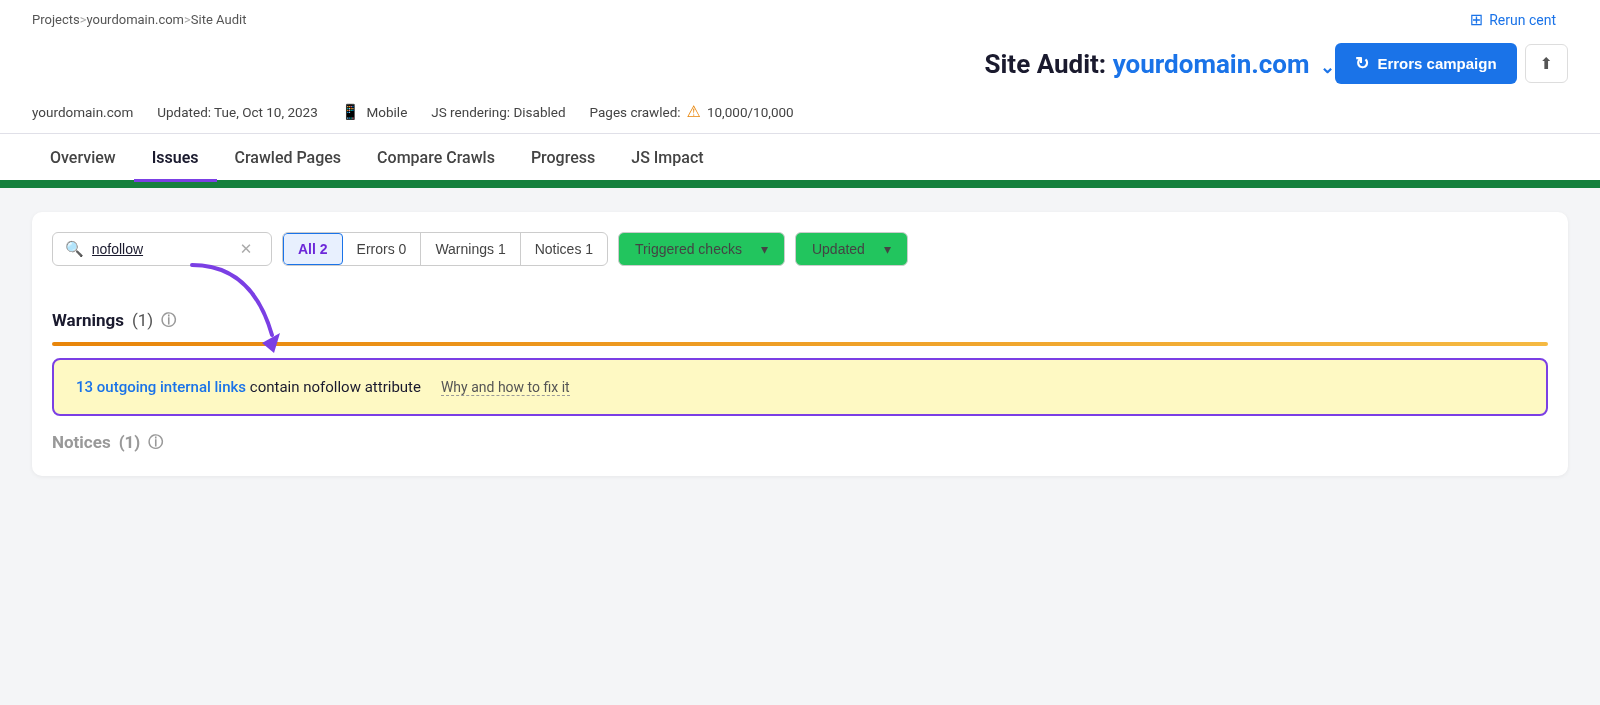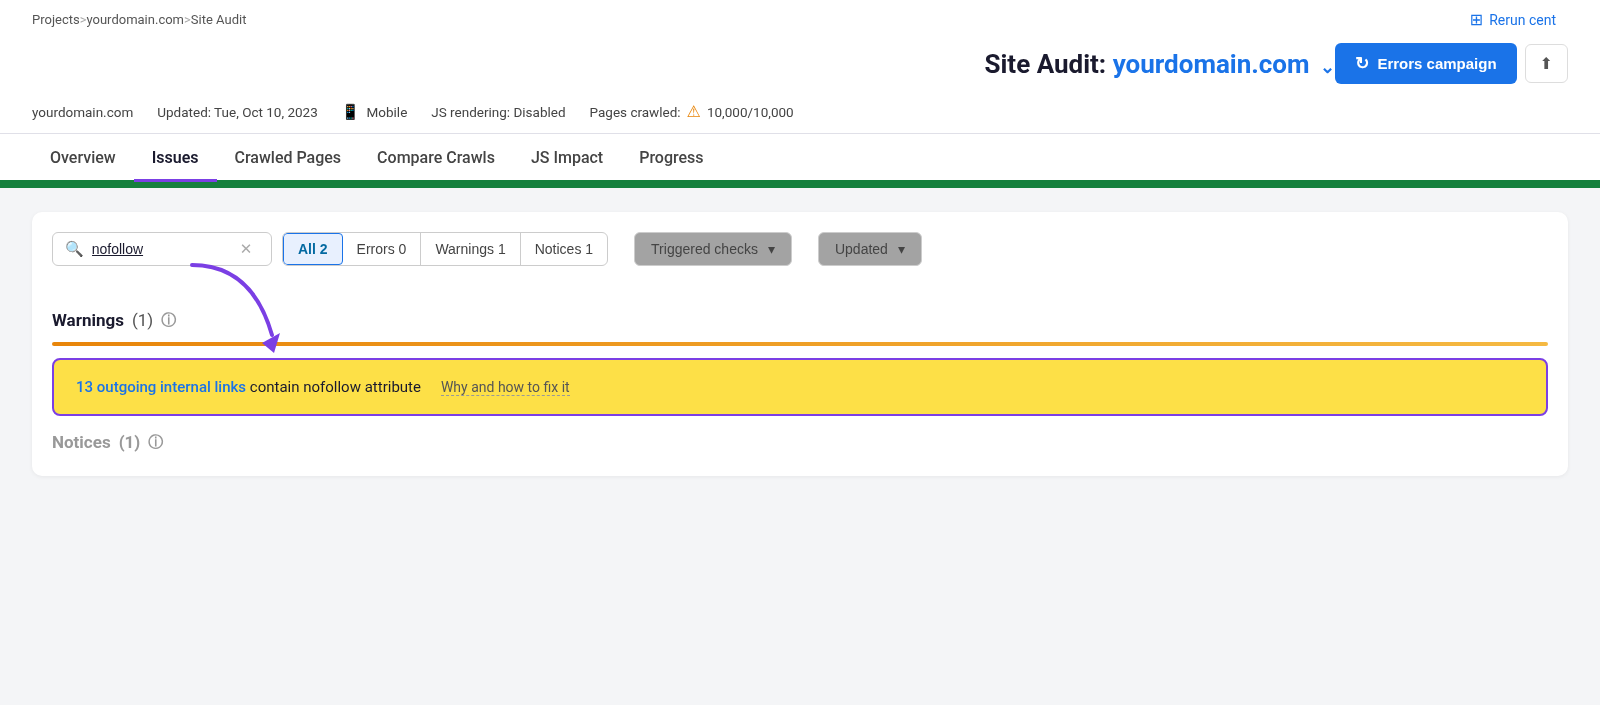--- a/index.html
+++ b/index.html
@@ -199,38 +199,37 @@
       color: #444;
       border-right: 1px solid #ccc;
     }
 
     .filter-btn:last-child {
       border-right: none;
     }
 
     .filter-btn.active {
       background: #e8f0fe;
-      color: #0369a1;
+      color: #6d28d9;
       border: 1.5px solid #1a73e8;
       border-radius: 4px;
       font-weight: 600;
     }
 
     .dropdown-btn {
       display: flex;
       align-items: center;
-      gap: 10px;
+      gap: 19px;
       padding: 8px 16px;
       border: 1.5px solid #ccc;
       border-radius: 6px;
-      background: #a3a3a3;
+      background: #22c55e;
       font-size: 14px;
       color: #444;
       cursor: pointer;
-      margin-left: 16px;
     }
 
     .section-header {
       font-size: 17px;
       font-weight: 700;
       color: #1a1a2e;
       margin-bottom: 0;
       display: flex;
       align-items: center;
       gap: 8px;
@@ -249,21 +248,21 @@
     }
 
     .warning-bar {
       height: 4px;
       background: linear-gradient(to right, #e8850a, #f5b942);
       border-radius: 2px;
       margin-bottom: 0;
     }
 
     .issue-card {
-      background: #fde047;
+      background: #fef9c3;
       border-radius: 8px;
       border: 2px solid #7b3fe4;
       padding: 18px 22px;
       display: flex;
       align-items: center;
       gap: 20px;
       margin-top: 0;
     }
 
     .issue-link {
@@ -368,22 +367,22 @@
       <span>10,000/10,000</span>
     </span>
   </div>
 </div>
 
 <div class="nav-tabs">
   <div class="nav-tab">Overview</div>
   <div class="nav-tab active">Issues</div>
   <div class="nav-tab">Crawled Pages</div>
   <div class="nav-tab">Compare Crawls</div>
+  <div class="nav-tab">Progress</div>
   <div class="nav-tab">JS Impact</div>
-  <div class="nav-tab">Progress</div>
 </div>
 
 <div class="content-area">
   <div class="content-inner">
     <div class="issues-container">
 
       <div class="filter-bar" style="padding-top:20px;">
         <div class="search-box">
           <span class="search-icon">🔍</span>
           <input type="text" value="nofollow" style="">

